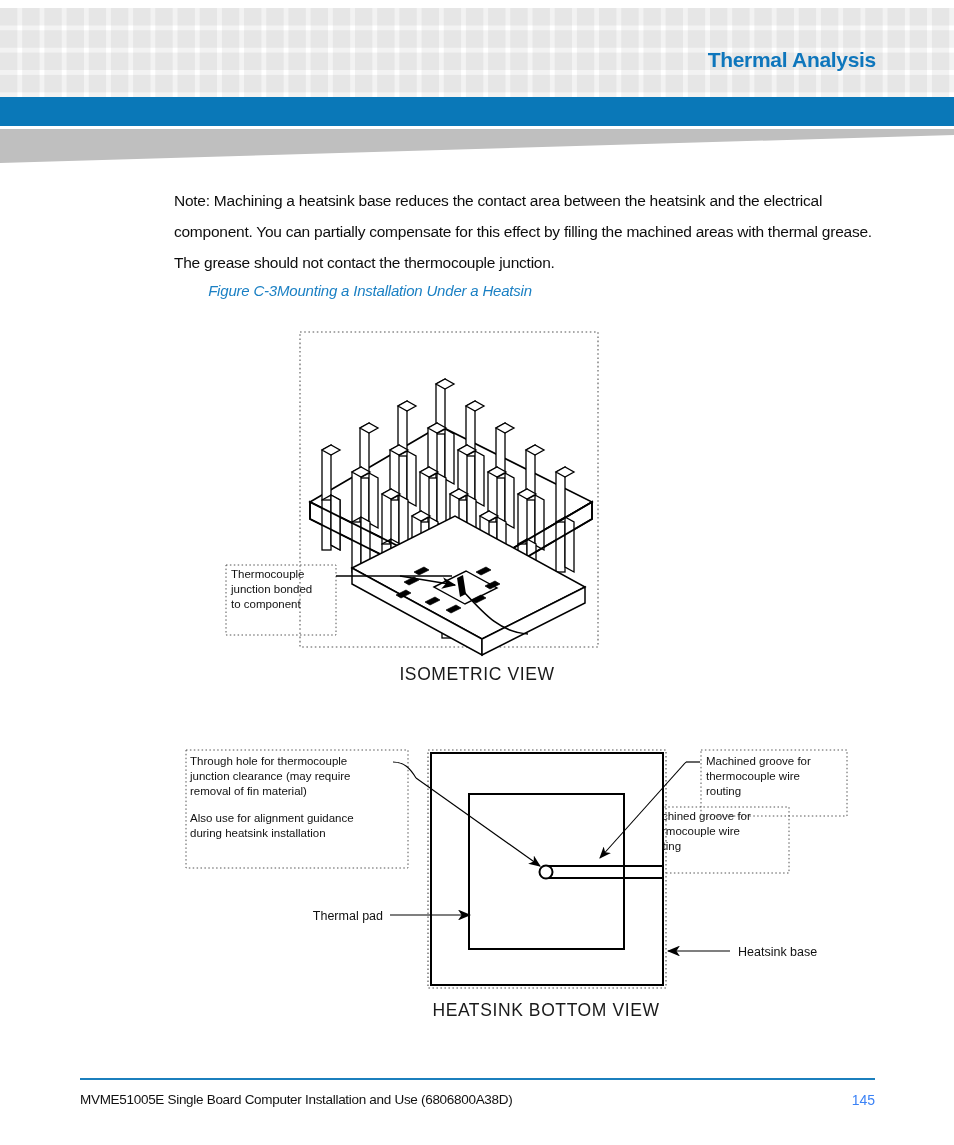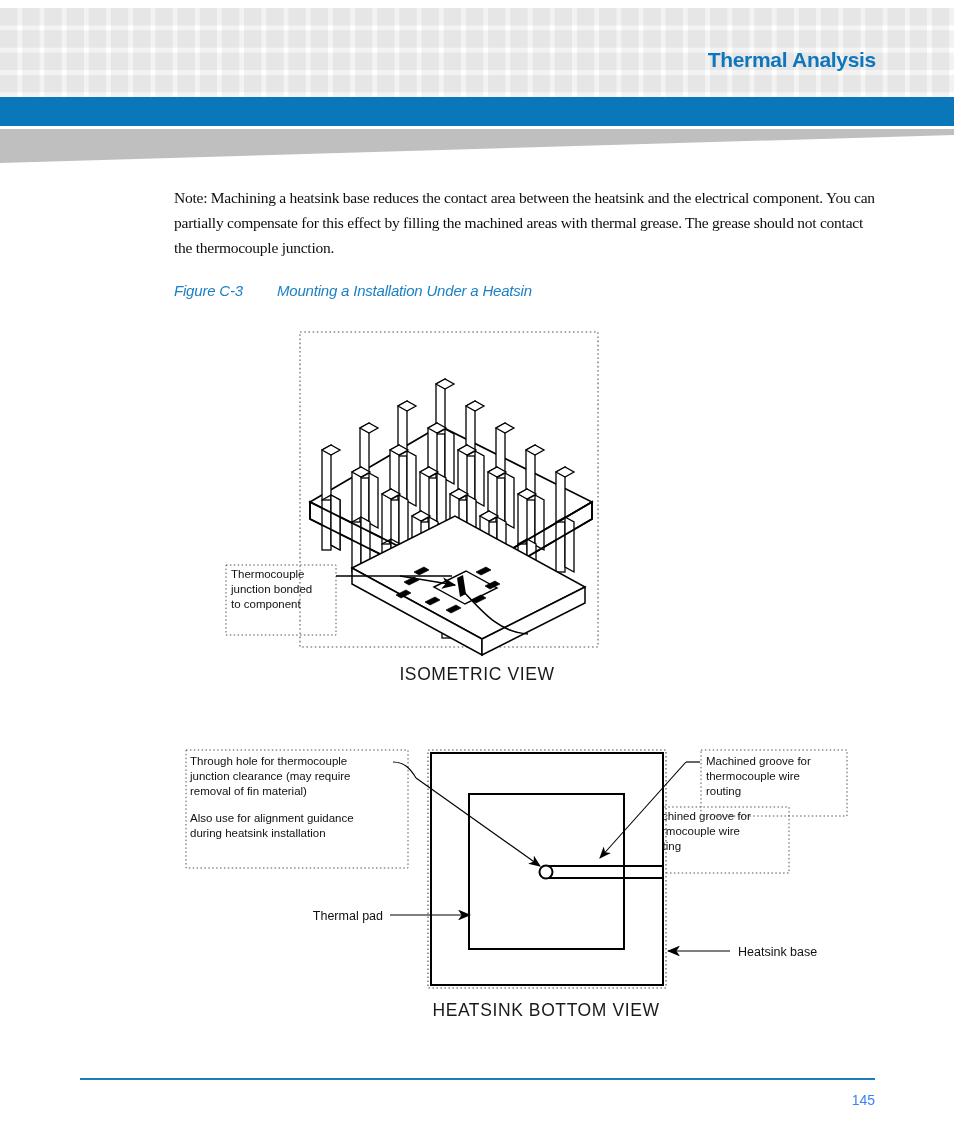--- a/index.html
+++ b/index.html
@@ -57,39 +57,40 @@
     overflow: hidden;
   }
   .header-swoosh svg { display: block; }
 
   
   .note-text {
     position: absolute;
     left: 174px;
     top: 185px;
     width: 706px;
-    font-family: Liberation Serif, serif;
+    font-family: Liberation Sans, sans-serif;
     font-size: 15.5px;
-    line-height: 25px;
+    line-height: 31px;
     color: #0d0d0d;
     letter-spacing: -0.25px;
   }
   .figure-caption {
     position: absolute;
     left: 174px;
     top: 282px;
     font-style: italic;
     font-size: 15px;
     color: #1b80c4;
     letter-spacing: -0.2px;
     white-space: nowrap;
   }
   .figure-caption .fig-num {
     display: inline-block;
     width: 103px;
+    text-align: right;
   }
 
   
   .figure-area {
     position: absolute;
     left: 0;
     top: 310px;
     width: 954px;
     height: 740px;
   }
@@ -380,14 +381,15 @@
       <text x="738" y="646" font-family="Liberation Sans, sans-serif" font-size="12.5" fill="#111">Heatsink base</text>
     </g>
 
     <text x="546" y="706" text-anchor="middle" font-family="Liberation Sans, sans-serif" font-size="17.5" fill="#1a1a1a" letter-spacing="0.6">HEATSINK BOTTOM VIEW</text>
   </g>
 </svg>
 </div>
 
 <div class="page-footer">
   <div class="footer-rule"></div>
+  <div class="footer-text">MVME51005E Single Board Computer Installation and Use (6806800A38D)</div>
   <div class="footer-page">145</div>
 </div>
 
 </body></html>

